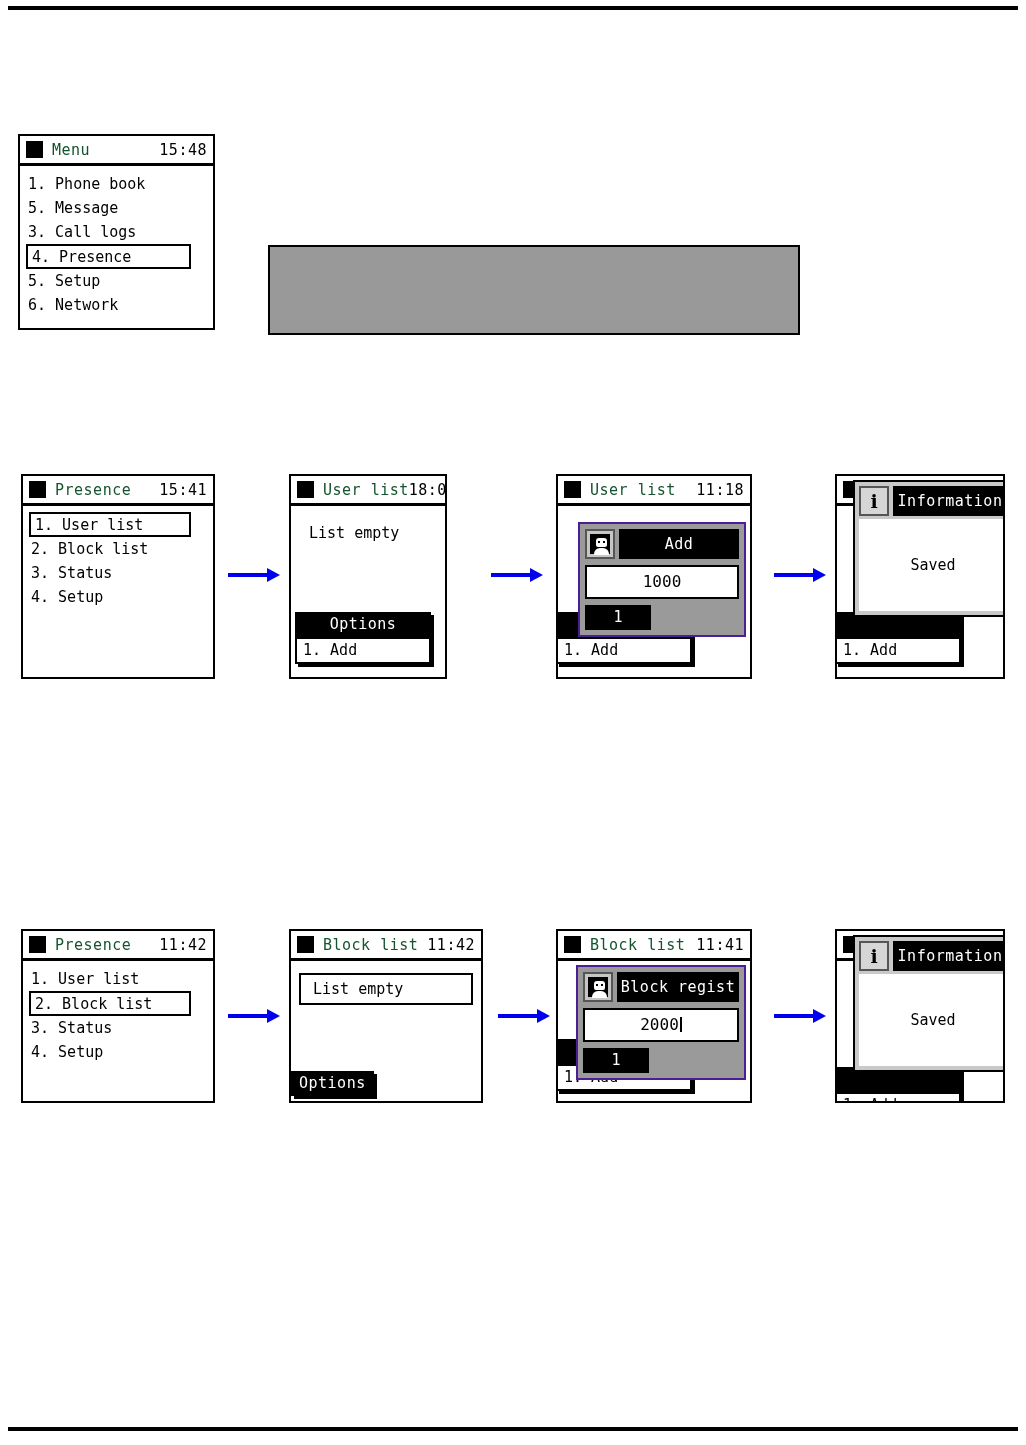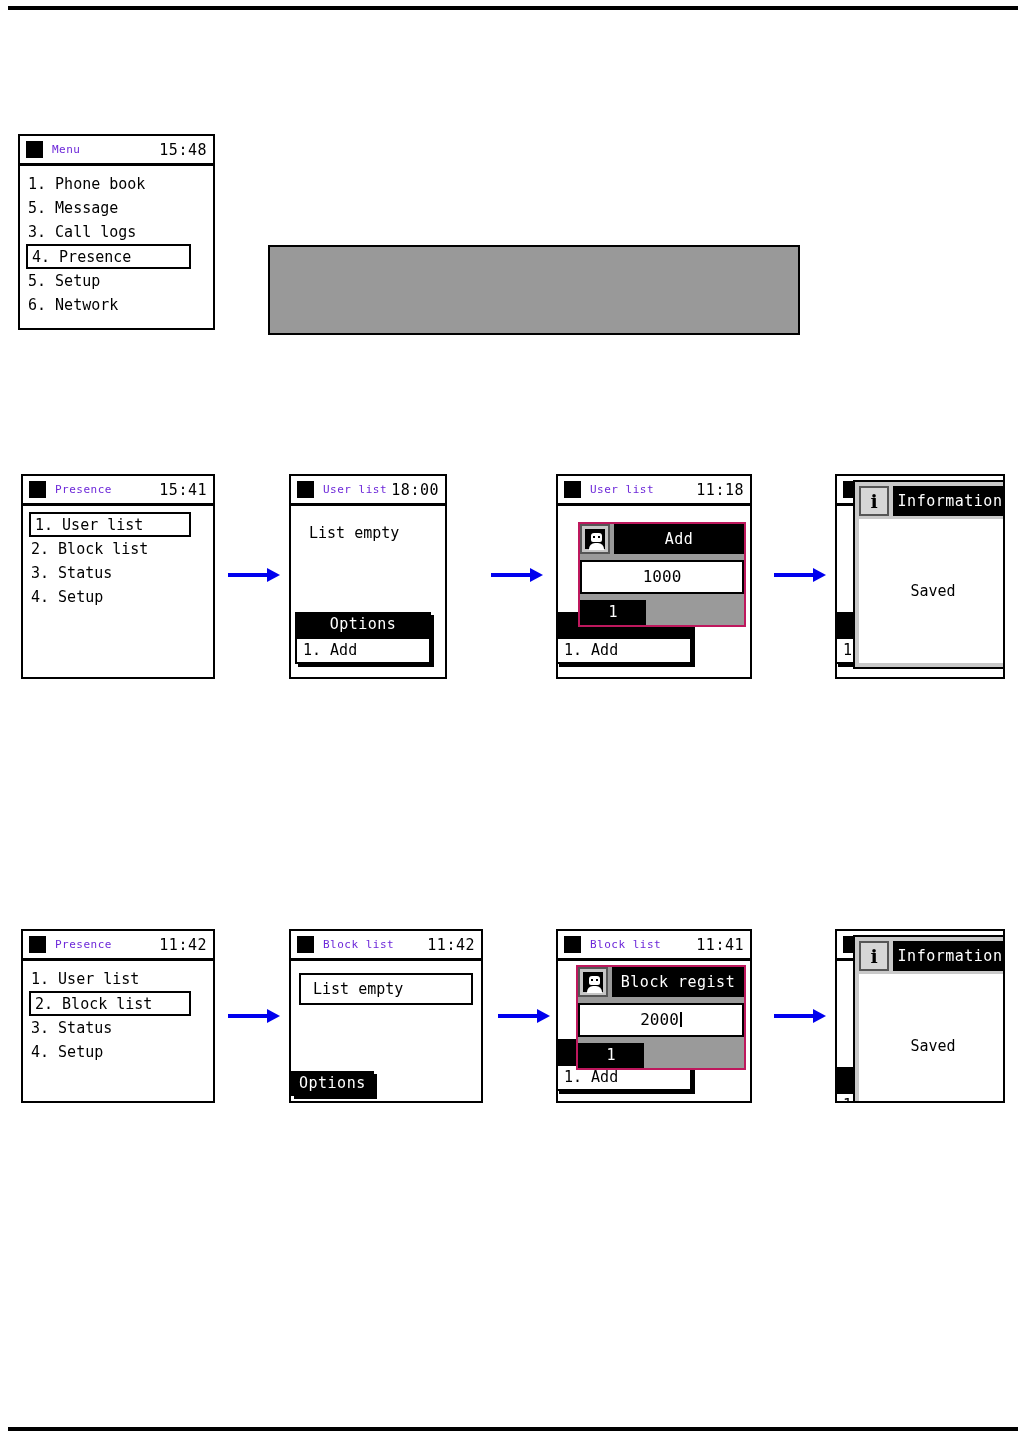--- a/index.html
+++ b/index.html
@@ -26,21 +26,21 @@
     position: relative;
     height: 30px;
     border-bottom: 3px solid #000;
     display: flex;
     align-items: center;
     padding: 0 6px;
   }
   .tb-square {
     width: 17px; height: 17px; background: #000; flex: 0 0 auto; margin-right: 9px;
   }
-  .tb-title { font-size: 11px; letter-spacing: .5px; color: #6d28d9; white-space: nowrap; }
+  .tb-title { font-size: 15px; letter-spacing: .5px; color: #14532d; white-space: nowrap; }
   .tb-time { margin-left: auto; font-size: 15px; letter-spacing: .5px; color: #000; white-space: nowrap; }
 
   .menulist { padding: 6px 16px 0 0; }
   .menurow {
     font-size: 15px;
     line-height: 22px;
     height: 24px;
     color: #000;
     padding-left: 8px;
     white-space: nowrap;
@@ -98,21 +98,22 @@
     padding: 3px 8px 4px 8px;
     letter-spacing: .5px;
     white-space: nowrap;
     box-shadow: 3px 3px 0 #000;
   }
 
   
   .dlg {
     position: absolute;
     background: #9a9a9a;
-    border: 2px solid #be185d;
+    border: 2px solid #4c1d95;
+    padding: 5px;
   }
   .dlg-titlebar { display: flex; align-items: stretch; height: 30px; }
   .dlg-icon {
     width: 30px; height: 30px;
     background: #c6c6c6;
     border: 2px solid #555;
     flex: 0 0 auto;
     position: relative;
     margin-right: 4px;
   }
@@ -185,21 +186,21 @@
     font-family: "DejaVu Serif", "Liberation Serif", serif;
     line-height: 24px;
   }
   .info-title {
     flex: 1 1 auto; background: #000; color: #fff;
     font-size: 15px; display: flex; align-items: center; justify-content: center;
     letter-spacing: .5px; white-space: nowrap;
   }
   .info-body {
     background: #fff;
-    height: 144px;
+    height: 92px;
     display: flex; align-items: center; justify-content: center;
     font-size: 15px; color: #000;
     margin-top: 3px;
   }
 
   
   .arrow { position: absolute; height: 14px; }
   .arrow .shaft { position: absolute; left: 0; top: 5px; height: 4px; background: #0000ee; }
   .arrow .headtri {
     position: absolute; top: 0; width: 0; height: 0;

